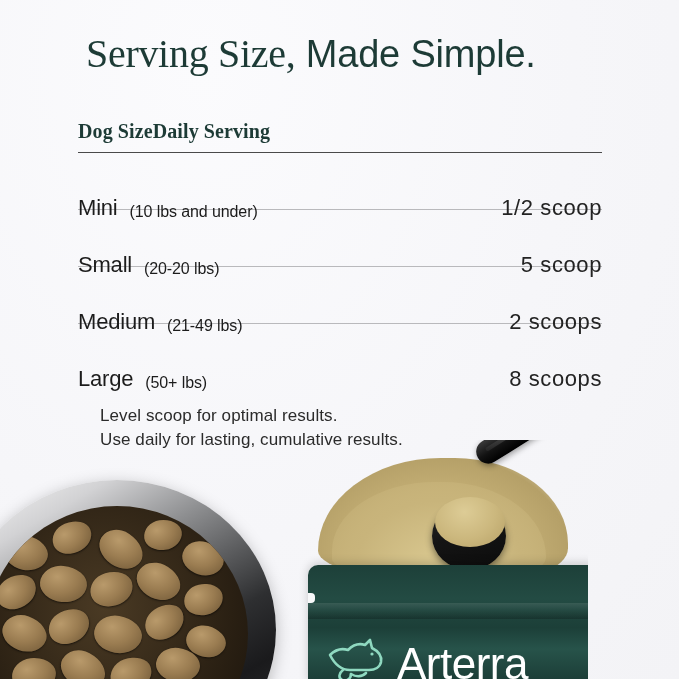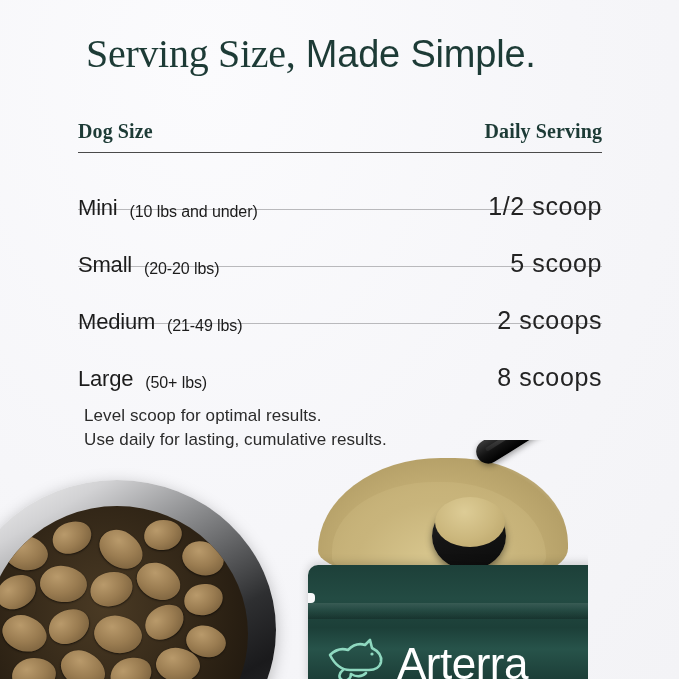--- a/index.html
+++ b/index.html
@@ -49,21 +49,20 @@
 
   
   .serving-table {
     position: absolute;
     left: 78px;
     top: 120px;
     width: 524px;
   }
   .table-header {
     display: flex;
-    justify-content: space-between;
     align-items: baseline;
     padding-bottom: 9px;
   }
   .table-header .col-head {
     font-family: "Liberation Serif", serif;
     font-weight: bold;
     font-size: 20px;
     color: #1d3b36;
     letter-spacing: 0.1px;
   }
@@ -95,39 +94,40 @@
     letter-spacing: -0.2px;
   }
   .row-range {
     font-size: 16px;
     font-weight: 400;
     color: #1c1c1c;
     letter-spacing: -0.1px;
     margin-top: 48px;
   }
   .row-serving {
-    font-size: 25px;
+    font-size: 22px;
     font-weight: 300;
     color: #232323;
     letter-spacing: 0.6px;
   }
 
   
   .footnotes {
     position: absolute;
     left: 84px;
     top: 404px;
     line-height: 1.42;
   }
   .footnotes div {
     font-size: 17px;
     font-weight: 300;
     color: #2b2b2b;
     letter-spacing: 0.1px;
     white-space: nowrap;
+    margin-left: 16px;
   }
 
   
   .photo-layer {
     position: absolute;
     left: 0;
     top: 440px;
     width: 588px;
     height: 239px;
     overflow: hidden;

